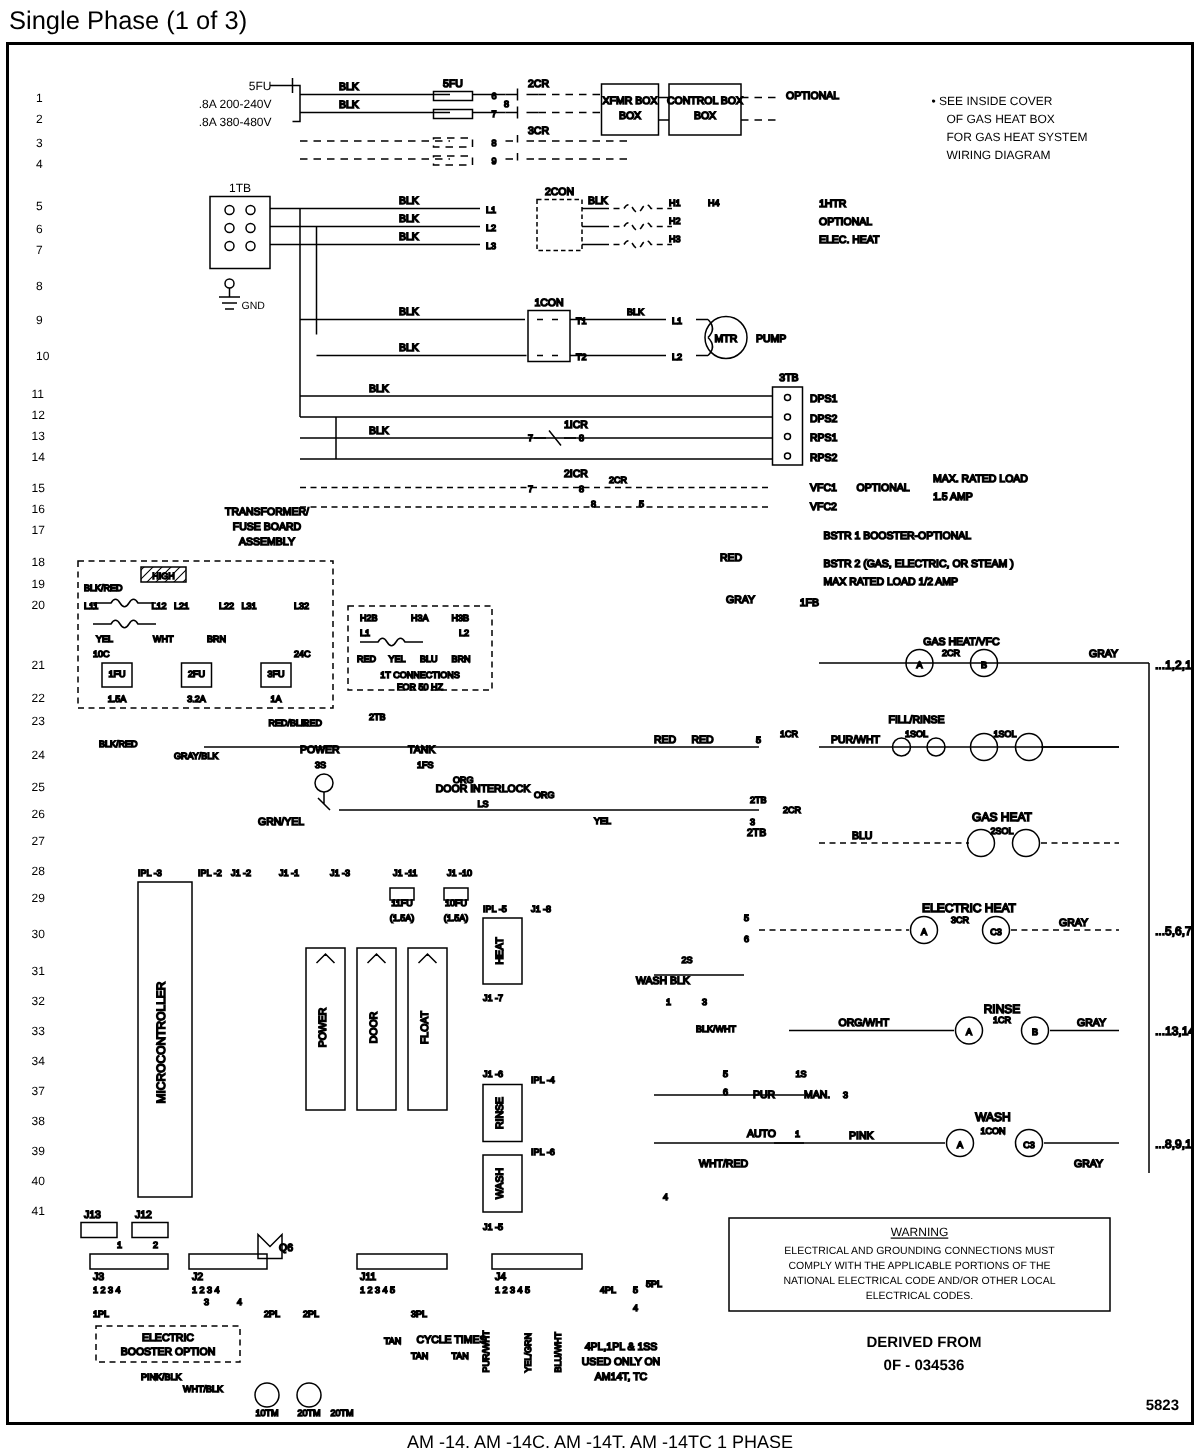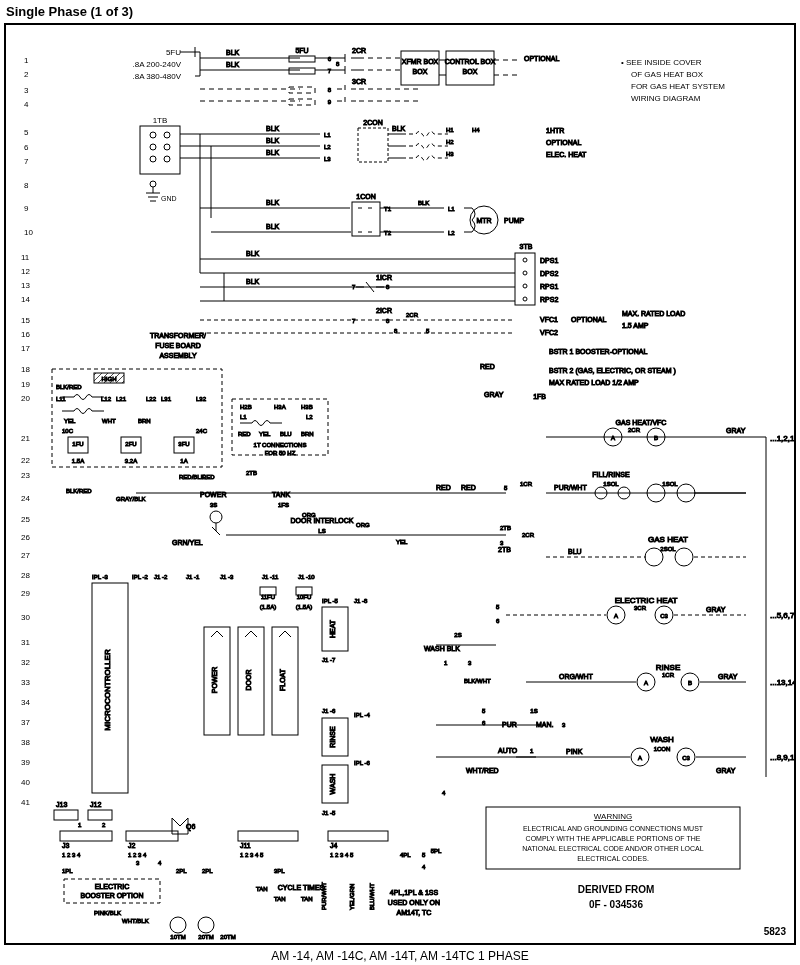--- a/index.html
+++ b/index.html
@@ -1,16 +1,16 @@
 <!DOCTYPE html>
 <html><head>
 <meta charset="utf-8">
 <style>
 body{margin:0;font-family:Arial,Helvetica,sans-serif;background:#fff;width:800px}
-.title{font-size:13px;font-weight:700;padding:4px 6px}
+.title{font-size:17px;font-weight:400;padding:4px 6px}
 .frame{border:2px solid #000;margin:0 4px;width:788px;height:918px;position:relative;overflow:hidden}
 svg{display:block}
 text{font-family:Arial,Helvetica,sans-serif;fill:#000}
 .t6{font-size:6px}
 .t7{font-size:7px}
 .t8{font-size:8px}
 .t10{font-size:10px}
 .ctr{text-anchor:middle}
 .end{text-anchor:end}
 .caption{text-align:center;font-size:12px;font-style:normal;padding:4px 0}

